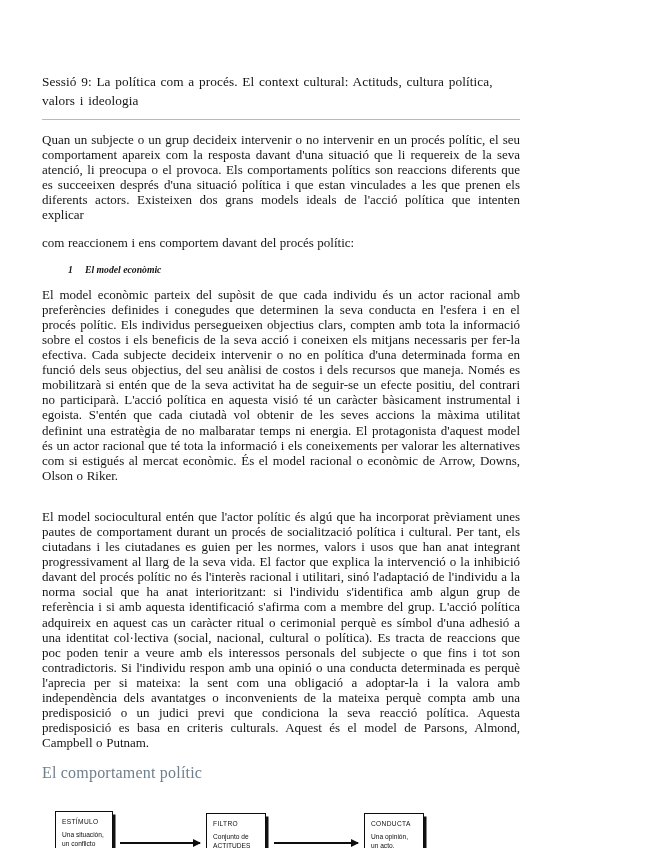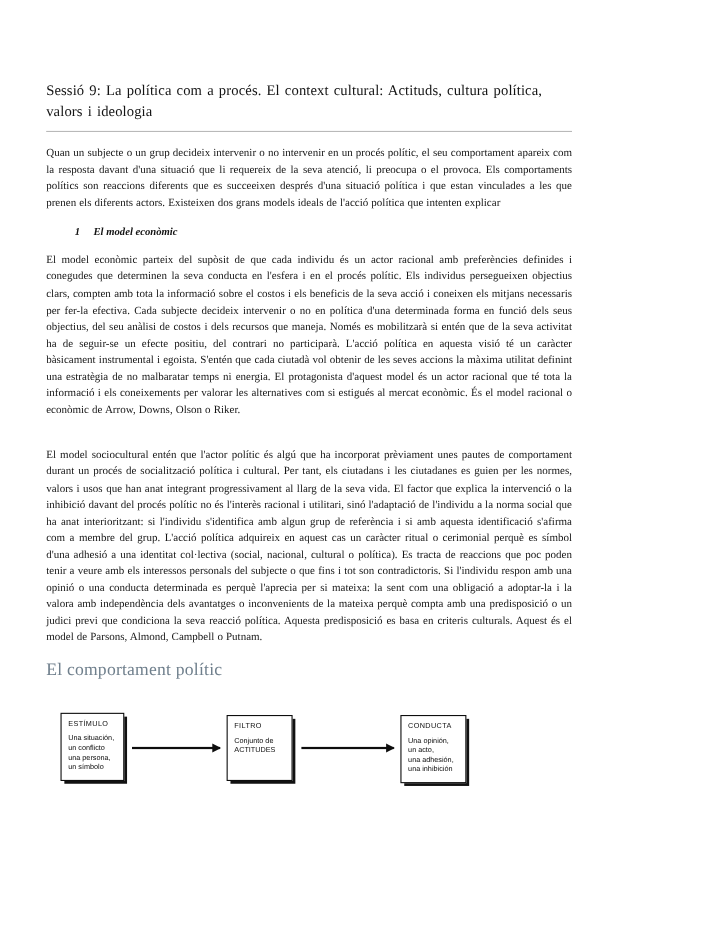--- a/index.html
+++ b/index.html
@@ -30,21 +30,21 @@
     margin: 0 0 9px 0;
     color: #141414;
     word-spacing: 1.2px;
   }
   .title-rule {
     height: 0;
     border-top: 1px solid #b9b9b9;
     margin: 3px 0 9px 0;
   }
   p.body-text {
-    font-size: 10px;
+    font-size: 13px;
     line-height: 15.1px;
     text-align: justify;
     margin: 12px 0 0 0;
     word-spacing: 0.3px;
     color: #161616;
   }
   p.body-text.tight { text-align: left; }
   .para-gap { height: 14px; }
   .small-gap { height: 7px; }
   ol.model-list {
@@ -124,20 +124,21 @@
 </head>
 <body>
 
 <div class="page">
 
   <h1 class="doc-title">Sessió 9: La política com a procés. El context cultural: Actituds, cultura política, valors i ideologia</h1>
 
   <div class="title-rule"></div>
 
   <p class="body-text">Quan un subjecte o un grup decideix intervenir o no intervenir en un procés polític, el seu comportament apareix com la resposta davant d'una situació que li requereix de la seva atenció, li preocupa o el provoca. Els comportaments polítics son reaccions diferents que es succeeixen després d'una situació política i que estan vinculades a les que prenen els diferents actors. Existeixen dos grans models ideals de l'acció política que intenten explicar</p>
+  <p class="body-text tight">com reaccionem i ens comportem davant del procés polític:</p>
 
   <div class="para-gap"></div>
 
   <ol class="model-list">
     <li>
       <div class="model-head">
         <span class="num">1</span><span>El model econòmic</span>
       </div>
       <p class="body-text">El model econòmic parteix del supòsit de que cada individu és un actor racional amb preferències definides i conegudes que determinen la seva conducta en l'esfera i en el procés polític. Els individus persegueixen objectius clars, compten amb tota la informació sobre el costos i els beneficis de la seva acció i coneixen els mitjans necessaris per fer-la efectiva. Cada subjecte decideix intervenir o no en política d'una determinada forma en funció dels seus objectius, del seu anàlisi de costos i dels recursos que maneja. Només es mobilitzarà si entén que de la seva activitat ha de seguir-se un efecte positiu, del contrari no participarà. L'acció política en aquesta visió té un caràcter bàsicament instrumental i egoista. S'entén que cada ciutadà vol obtenir de les seves accions la màxima utilitat definint una estratègia de no malbaratar temps ni energia. El protagonista d'aquest model és un actor racional que té tota la informació i els coneixements per valorar les alternatives com si estigués al mercat econòmic. És el model racional o econòmic de Arrow, Downs, Olson o Riker.</p>
     </li>

